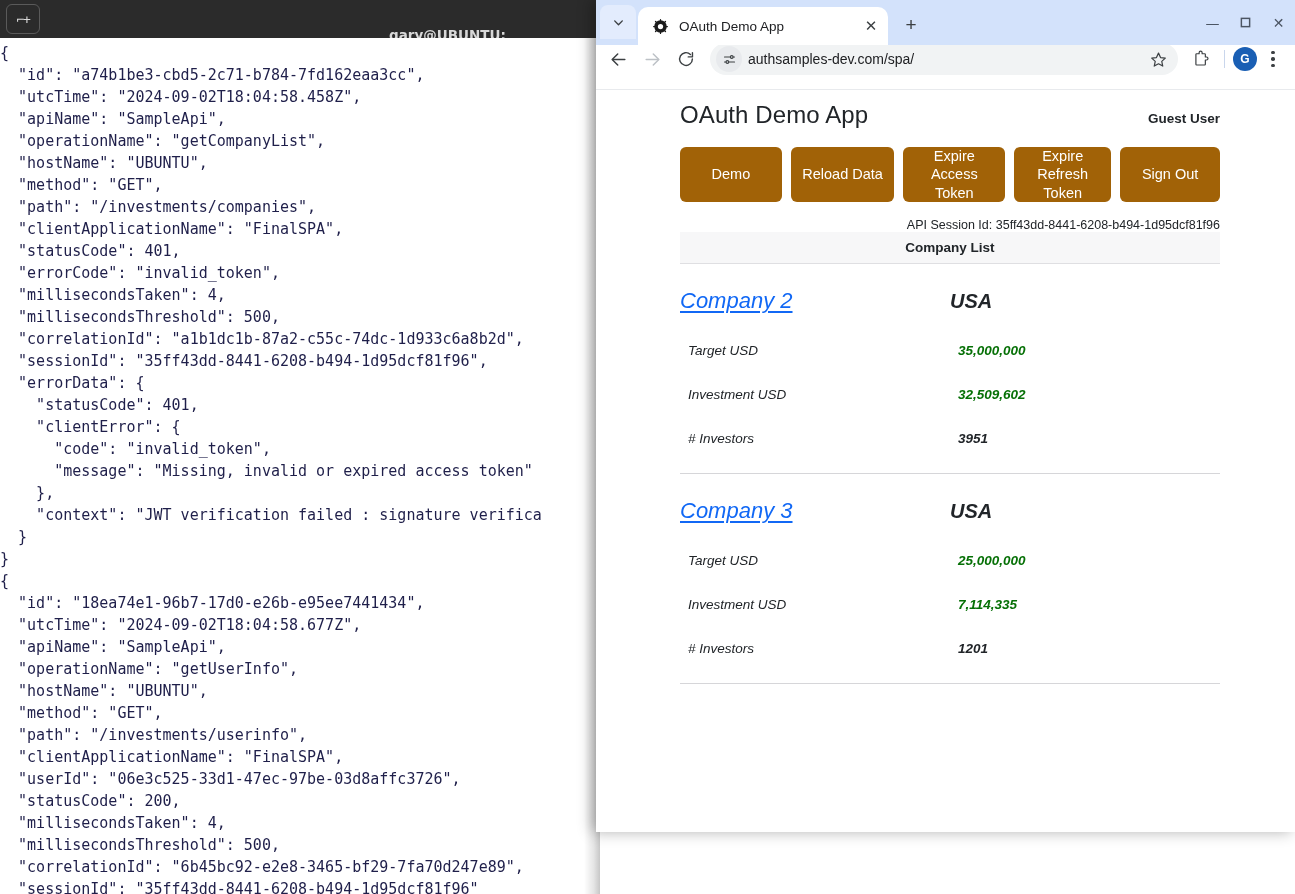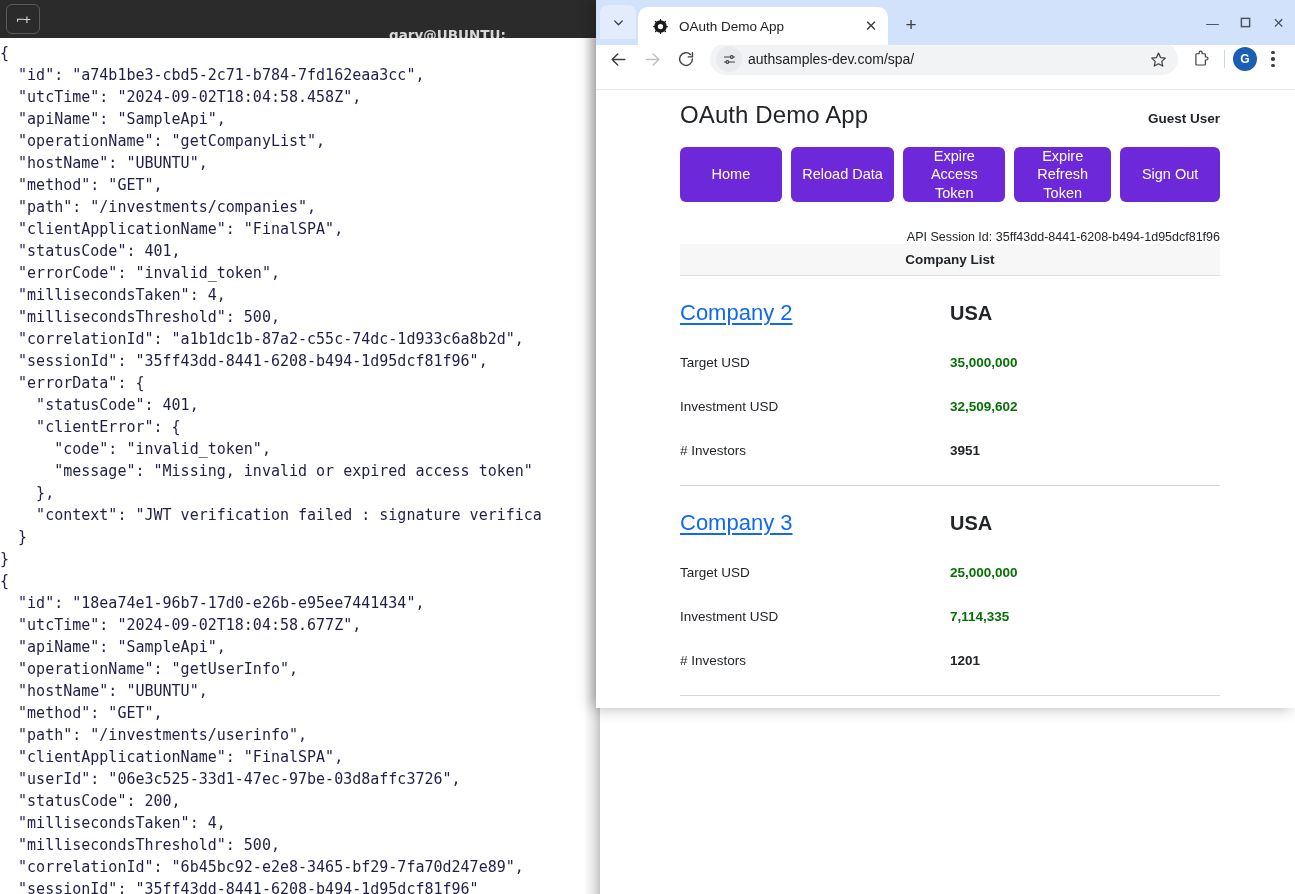--- a/index.html
+++ b/index.html
@@ -63,21 +63,21 @@
   #term-shadow {
     position: absolute; right: 0; top: 38px;
     width: 16px; height: 856px;
     background: linear-gradient(to right, rgba(0,0,0,0) 0%, rgba(0,0,0,0.10) 60%, rgba(0,0,0,0.22) 100%);
     pointer-events: none;
   }
 
   
   #browser {
     position: absolute; left: 596px; top: 0;
-    width: 699px; height: 708px;
+    width: 699px; height: 832px;
     background: #ffffff;
     box-shadow: -4px 0 14px rgba(0,0,0,0.30);
     overflow: hidden;
   }
 
   
   #tabstrip {
     position: relative;
     height: 45px;
     background: #d3e2fb;
@@ -219,56 +219,56 @@
     color: #212529;
   }
 
   #btn-row {
     display: flex;
     gap: 9px;
     margin-top: 18px;
     justify-content: flex-start;
   }
   .nav-btn {
-    background: #6d28d9;
+    background: #a16207;
     color: #ffffff;
     border: none;
     border-radius: 6px;
     font-size: 14.5px;
     font-family: "Liberation Sans", sans-serif;
     height: 55px;
     display: flex; align-items: center; justify-content: center;
     text-align: center;
     line-height: 1.25;
     padding: 4px 8px;
   }
   .nav-btn.w1 { width: 105px; }
   .nav-btn.w2 { width: 107px; text-align: center; }
   .nav-btn.w3 { width: 105px; }
   .nav-btn.w4 { width: 100px; text-align: center; }
   .nav-btn.w5 { width: 103px; }
 
   #session-id {
-    margin-top: 28px;
+    margin-top: 16px;
     text-align: right;
     font-size: 12.5px;
     color: #212529;
   }
 
   #list-header {
     background: #f7f7f8;
     border-bottom: 1px solid #dfdfe2;
     height: 32px;
     display: flex; align-items: center; justify-content: center;
     font-size: 13.5px;
     font-weight: bold;
     color: #212529;
   }
 
-  .company { padding-top: 24px; }
+  .company { padding-top: 24px; font-style: italic; }
   .company-top {
     display: flex; align-items: baseline;
   }
   .company-link {
     width: 270px;
     font-size: 22px;
     color: #1168f5;
     text-decoration: underline;
     text-underline-offset: 3px;
   }
@@ -278,20 +278,21 @@
     color: #212529;
   }
   .kv {
     display: flex; align-items: baseline;
     margin-top: 29px;
   }
   .kv .k {
     width: 270px;
     font-size: 13.5px;
     color: #212529;
+    margin-left: 8px;
   }
   .kv .v {
     font-size: 13.5px;
     font-weight: bold;
     color: #212529;
   }
   .kv .v.money { color: #067006; }
   .company-sep {
     margin-top: 27px;
     border-top: 1px solid #d6d6d9;
@@ -400,21 +401,21 @@
 
   <div id="page">
     <div id="page-inner">
 
       <div id="app-header">
         <div id="app-title">OAuth Demo App</div>
         <div id="user-name">Guest User</div>
       </div>
 
       <div id="btn-row">
-          <button class="nav-btn w1">Home</button>
+          <button class="nav-btn w1">Demo</button>
           <button class="nav-btn w2">Reload Data</button>
           <button class="nav-btn w3">Expire Access Token</button>
           <button class="nav-btn w4">Expire Refresh Token</button>
           <button class="nav-btn w5">Sign Out</button>
         </div>
 
       <div id="session-id">API Session Id: 35ff43dd-8441-6208-b494-1d95dcf81f96</div>
 
       <div id="list-header">Company List</div>
 

